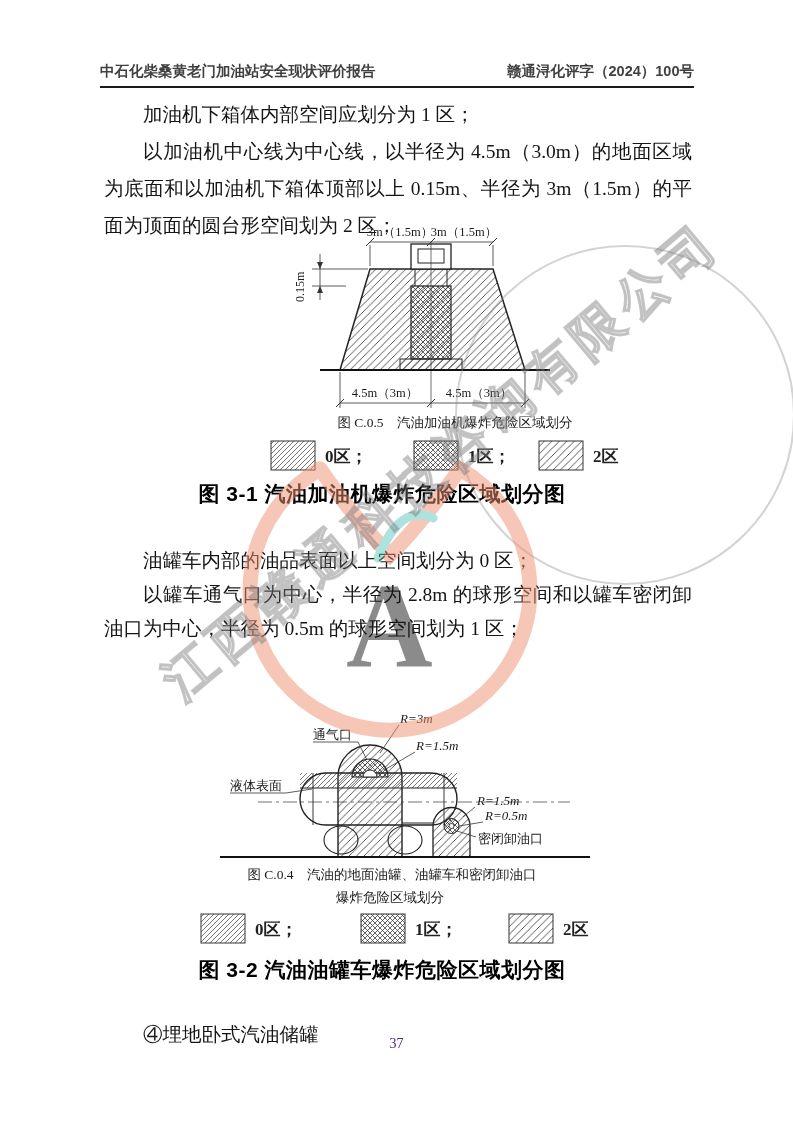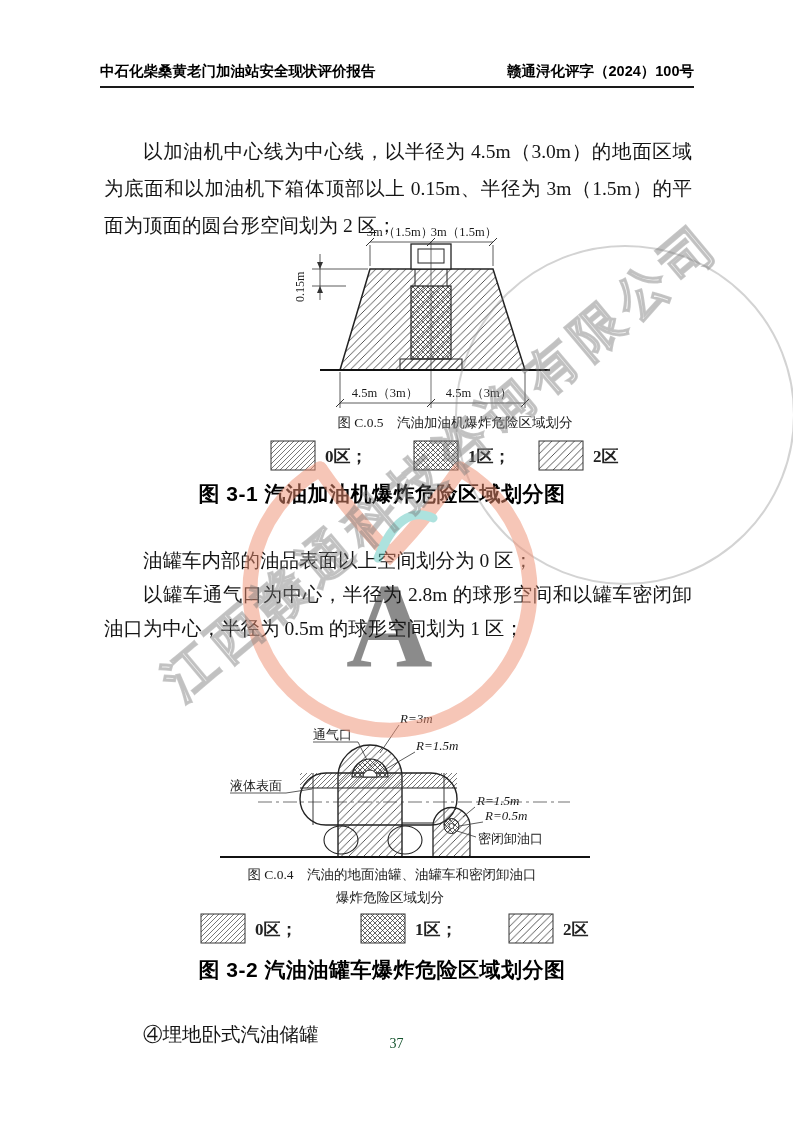--- a/index.html
+++ b/index.html
@@ -6,40 +6,40 @@
   html,body { background:#ffffff; }
   .page {
     position:relative; width:793px; height:1122px; background:#fff;
     overflow:hidden; font-family:"Liberation Serif","DejaVu Serif",serif; color:#111;
   }
   .hdr {
     position:absolute; left:100px; top:62px; width:594px;
     display:flex; justify-content:space-between; align-items:flex-end;
     border-bottom:2px solid #1a1a1a; padding-bottom:5px;
     font-family:"Liberation Sans","DejaVu Sans",sans-serif;
-    font-weight:700; font-size:14.5px; color:#000000;
+    font-weight:700; font-size:14.5px; color:#404040;
   }
   .para {
     position:absolute; left:104px; width:588px;
     font-size:19.5px; line-height:37px; text-align:justify;
     text-indent:2em; color:#151515;
   }
   .para.mid { line-height:34px; }
   .figtitle {
     position:absolute; left:88px; width:588px; text-align:center;
     font-family:"Liberation Sans","DejaVu Sans",sans-serif;
     font-weight:700; font-size:21px; color:#000; letter-spacing:.5px;
   }
   .abs { position:absolute; }
   .legend-row { position:absolute; left:0; top:0; width:793px; height:36px; }
   .legend-item { position:absolute; display:flex; align-items:center; gap:9px; }
   .legend-item span { font-size:17px; color:#222;font-weight:bold; }
   svg text { font-family:"Liberation Serif","DejaVu Serif",serif; fill:#1a1a1a; }
   .pgnum { position:absolute; top:1036px; left:0; width:100%; text-align:center;
-           font-size:14px; color:#14532d; }
+           font-size:14px; color:#4c1d95; }
   
   .wm { pointer-events:none; }
   .wm-stamp {
     position:absolute; left:455px; top:245px; width:340px; height:340px;
     border:2.5px solid rgba(130,130,130,.35); border-radius:50%;
   }
   .wm-text {
     position:absolute; left:148px; top:662px; white-space:nowrap;
     transform:rotate(-40deg); transform-origin:0 0;
     font-family:"Liberation Sans","DejaVu Sans",sans-serif;
@@ -66,20 +66,21 @@
   </defs>
 </svg>
 
 <div class="page">
 
   <div class="hdr">
     <span>中石化柴桑黄老门加油站安全现状评价报告</span>
     <span>赣通浔化评字（2024）100号</span>
   </div>
 
+  <div class="para" style="top:96px">加油机下箱体内部空间应划分为 1 区；</div>
   <div class="para" style="top:133px">以加油机中心线为中心线，以半径为 4.5m（3.0m）的地面区域为底面和以加油机下箱体顶部以上 0.15m、半径为 3m（1.5m）的平面为顶面的圆台形空间划为 2 区；</div>
 
   <svg class="abs" style="left:288px;top:222px" width="334" height="212" viewBox="0 0 334 212">
 
     <path d="M52,148 L237,148 L205,47 L82,47 Z" fill="url(#patCoarse)" stroke="#222" stroke-width="1.5"></path>
 
     <rect x="112" y="137" width="62" height="11" fill="url(#patCoarse)" stroke="#222" stroke-width="1"></rect>
 
     <rect x="123" y="64" width="40" height="73" fill="url(#patCross)" stroke="#222" stroke-width="1.2"></rect>
 

